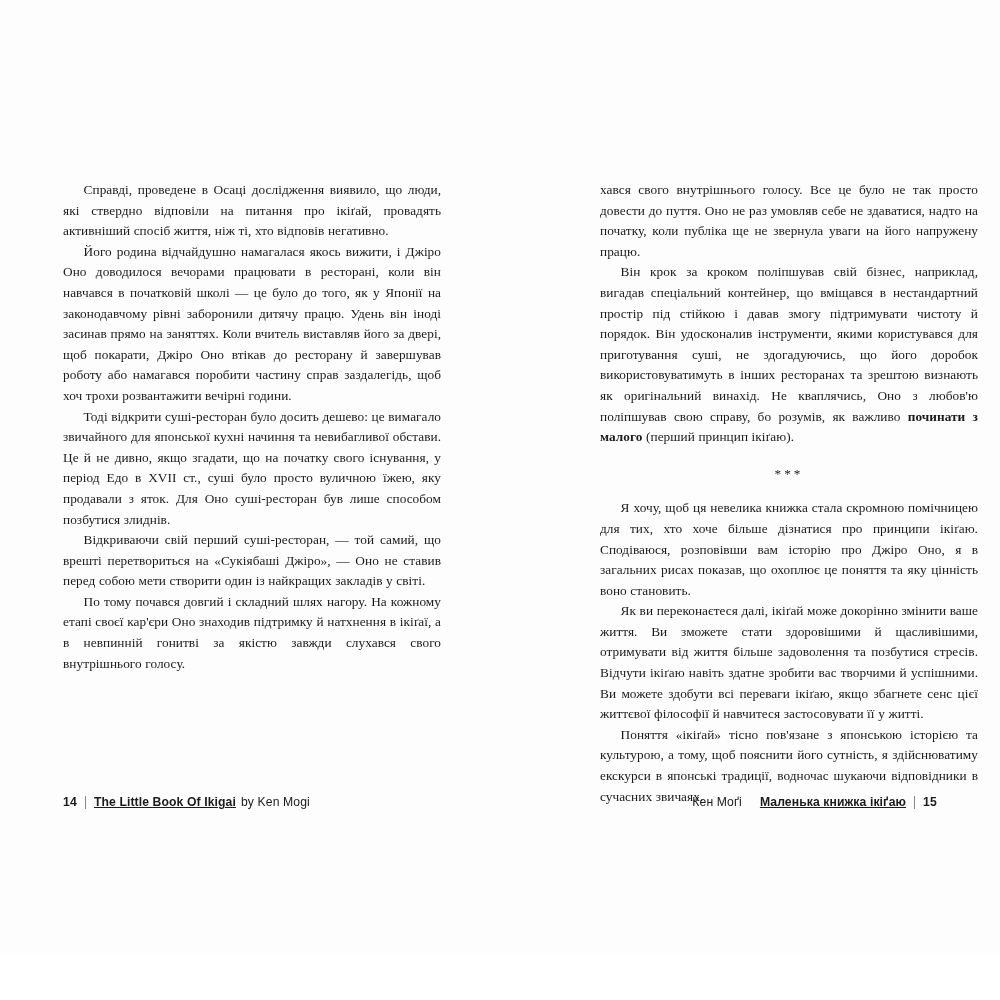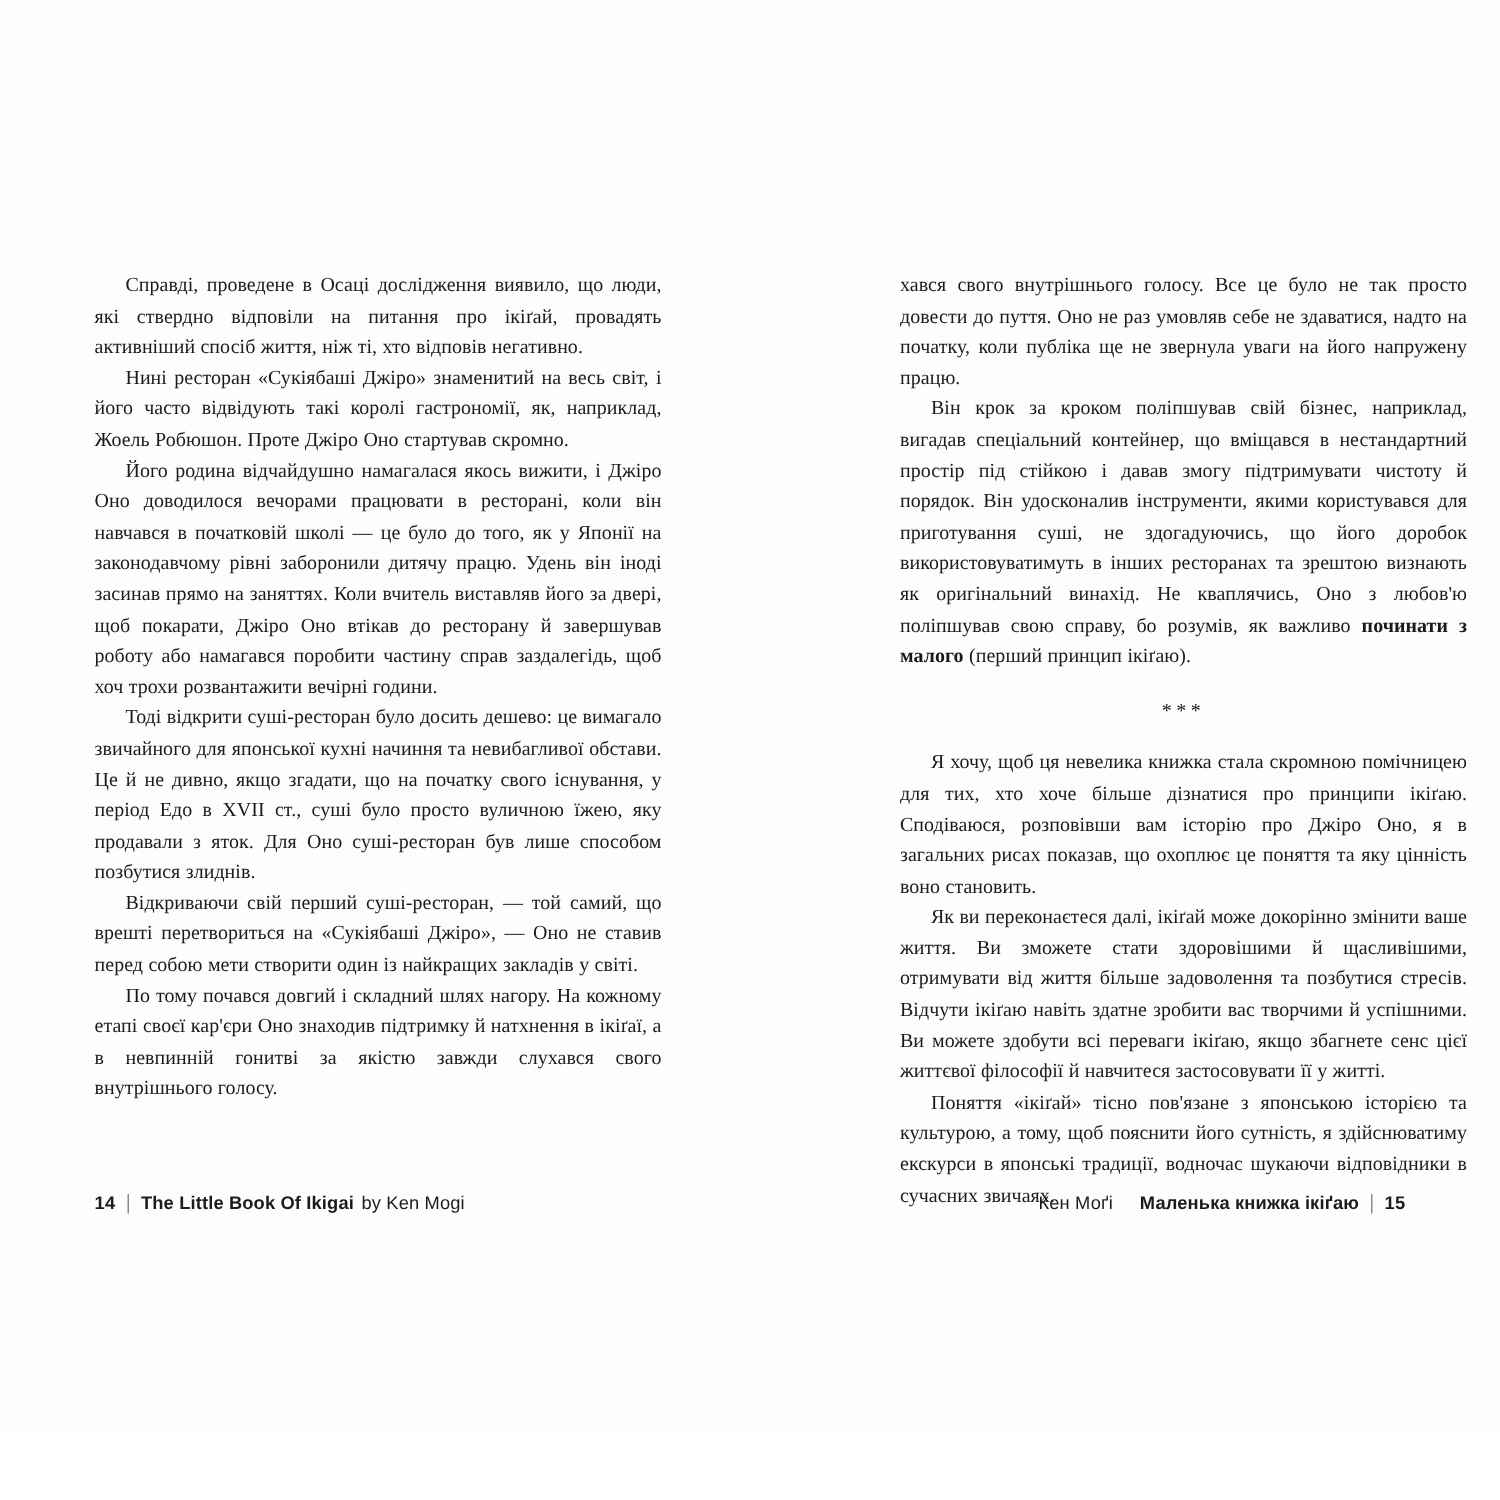--- a/index.html
+++ b/index.html
@@ -85,41 +85,41 @@
   .folio .rule {
     display: inline-block;
     width: 1px;
     height: 13px;
     background: #8a8a8a;
     margin: 0 8px;
   }
   .folio .title-main {
     font-weight: bold;
     letter-spacing: 0.1px;
+    text-decoration: underline;
   }
   .folio .title-sub {
     font-weight: normal;
     margin-left: 5px;
     letter-spacing: 0.1px;
   }
   .folio .author-pre {
     font-weight: normal;
     margin-right: 18px;
     letter-spacing: 0.1px;
   }
 </style>
 </head>
 <body>
 
 <div class="spread">
 
   <div class="page page-left">
     <div class="body-text">
       <p>Справді, проведене в Осаці дослідження виявило, що люди, які ствердно відповіли на питання про ікіґай, провадять активніший спосіб життя, ніж ті, хто відповів негативно.</p>
-      <p>Нині ресторан «Сукіябаші Джіро» знаменитий на весь світ, і його часто відвідують такі королі гастрономії, як, наприклад, Жоель Робюшон. Проте Джіро Оно стартував скромно.</p>
       <p>Його родина відчайдушно намагалася якось вижити, і Джіро Оно доводилося вечорами працювати в ресторані, коли він навчався в початковій школі — це було до того, як у Японії на законодавчому рівні заборонили дитячу працю. Удень він іноді засинав прямо на заняттях. Коли вчитель виставляв його за двері, щоб покарати, Джіро Оно втікав до ресторану й завершував роботу або намагався поробити частину справ заздалегідь, щоб хоч трохи розвантажити вечірні години.</p>
       <p>Тоді відкрити суші-ресторан було досить дешево: це вимагало звичайного для японської кухні начиння та невибагливої обстави. Це й не дивно, якщо згадати, що на початку свого існування, у період Едо в XVII ст., суші було просто вуличною їжею, яку продавали з яток. Для Оно суші-ресторан був лише способом позбутися злиднів.</p>
       <p>Відкриваючи свій перший суші-ресторан, — той самий, що врешті перетвориться на «Сукіябаші Джіро», — Оно не ставив перед собою мети створити один із найкращих закладів у світі.</p>
       <p>По тому почався довгий і складний шлях нагору. На кожному етапі своєї кар'єри Оно знаходив підтримку й натхнення в ікіґаї, а в невпинній гонитві за якістю завжди слухався свого внутрішнього голосу.</p>
     </div>
   </div>
 
   <div class="page page-right">
     <div class="body-text">
       <p class="no-indent">хався свого внутрішнього голосу. Все це було не так просто довести до пуття. Оно не раз умовляв себе не здаватися, надто на початку, коли публіка ще не звернула уваги на його напружену працю.</p>

